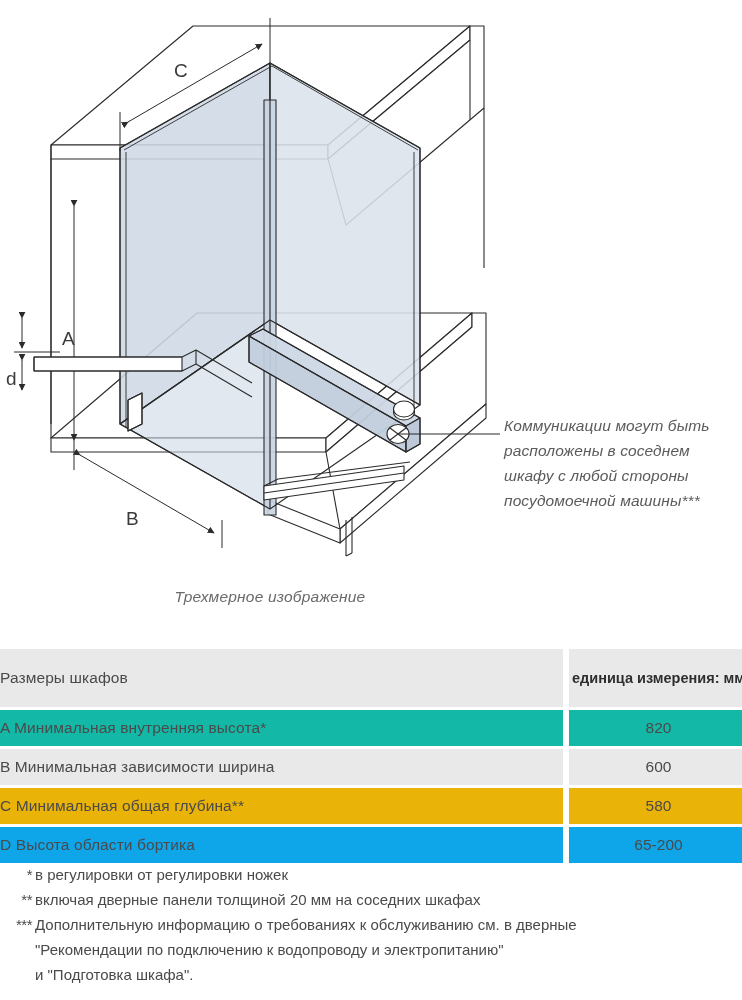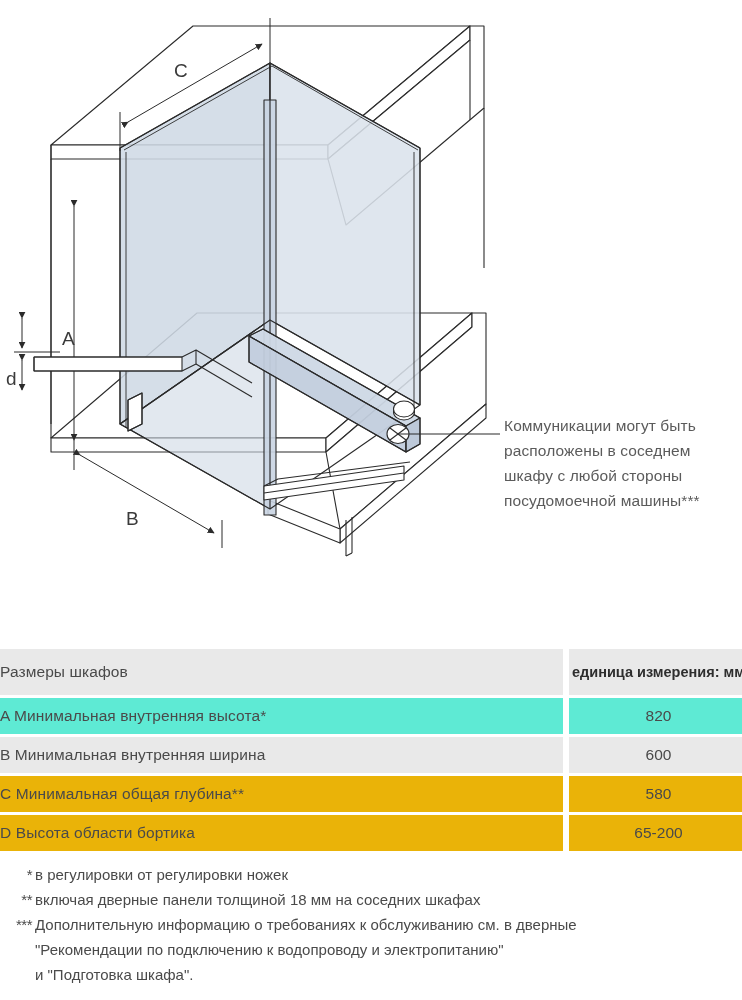--- a/index.html
+++ b/index.html
@@ -15,20 +15,21 @@
     color: #4a4a4a;
     overflow: hidden;
   }
 
   
   #diagram-area {
     position: absolute;
     left: 0; top: 0;
     width: 742px;
     height: 640px;
+    font-style: italic;
   }
   #iso-svg {
     position: absolute;
     left: 0; top: 0;
     width: 742px;
     height: 640px;
   }
 
   .callout-text {
     position: absolute;
@@ -62,28 +63,28 @@
     table-layout: fixed;
   }
   #spec-table td {
     padding: 0;
     vertical-align: middle;
   }
   .col-label { width: 563px; }
   .col-value { width: 179px; }
 
   .row-head td {
-    height: 46px;
+    height: 58px;
     background: #e9e9e9;
     margin-left: 17px;
   }
-  .row-a td { height: 36px; background: #5eead4; }
+  .row-a td { height: 36px; background: #14b8a6; }
   .row-b td { height: 36px; background: #e9e9e9; }
   .row-c td { height: 36px; background: #eab308; }
-  .row-d td { height: 36px; background: #eab308; }
+  .row-d td { height: 36px; background: #0ea5e9; }
 
   .cell-label {
     padding-left: 10px;
     font-size: 15.5px;
     color: #4a4a4a;
     letter-spacing: 0.1px;
   }
   .cell-value {
     text-align: center;
     font-size: 15.5px;
@@ -262,20 +263,21 @@
       </g>
 
       <g stroke-width="1.2">
         <line x1="398" y1="434" x2="500" y2="434"></line>
       </g>
     </g>
   </svg>
 
   <div class="callout-text">Коммуникации могут быть расположены в соседнем шкафу с любой стороны посудомоечной машины***</div>
 
+  <div class="diagram-caption">Трехмерное изображение</div>
 </div>
 
 <svg style="position:absolute;left:0;top:0;width:742px;height:640px;pointer-events:none;">
   <text x="174" y="77" font-family="Liberation Sans, sans-serif" font-size="19" fill="#3a3a3a">C</text>
   <text x="62" y="345" font-family="Liberation Sans, sans-serif" font-size="19" fill="#3a3a3a">A</text>
   <text x="6" y="385" font-family="Liberation Sans, sans-serif" font-size="19" fill="#3a3a3a">d</text>
   <text x="126" y="525" font-family="Liberation Sans, sans-serif" font-size="19" fill="#3a3a3a">B</text>
 </svg>
 
 <table id="spec-table">
@@ -292,21 +294,21 @@
     <tr class="row-a">
       <td class="col-label cell-label">A Минимальная внутренняя высота*</td>
       <td class="gap-col"></td>
       <td class="col-value cell-value">820</td>
     </tr>
     <tr>
         <td class="row-sep" colspan="3"></td>
       </tr>
 
     <tr class="row-b">
-      <td class="col-label cell-label">B Минимальная внутренняя ширина</td>
+      <td class="col-label cell-label">B Минимальная зависимости ширина</td>
       <td class="gap-col"></td>
       <td class="col-value cell-value">600</td>
     </tr>
     <tr>
         <td class="row-sep" colspan="3"></td>
       </tr>
 
     <tr class="row-c">
       <td class="col-label cell-label">C Минимальная общая глубина**</td>
       <td class="gap-col"></td>
@@ -324,21 +326,21 @@
   </tbody>
 </table>
 
 <div id="footnotes">
   <div class="fn-row">
     <span class="fn-mark">*</span>
     <span class="fn-body">в регулировки от регулировки ножек</span>
   </div>
   <div class="fn-row">
     <span class="fn-mark">**</span>
-    <span class="fn-body">включая дверные панели толщиной 18 мм на соседних шкафах</span>
+    <span class="fn-body">включая дверные панели толщиной 20 мм на соседних шкафах</span>
   </div>
   <div class="fn-row">
     <span class="fn-mark">***</span>
     <span class="fn-body">Дополнительную информацию о требованиях к обслуживанию см. в дверные</span>
   </div>
   <div class="fn-cont">"Рекомендации по подключению к водопроводу и электропитанию"</div>
   <div class="fn-cont">и "Подготовка шкафа".</div>
 </div>
 
 </body></html>

